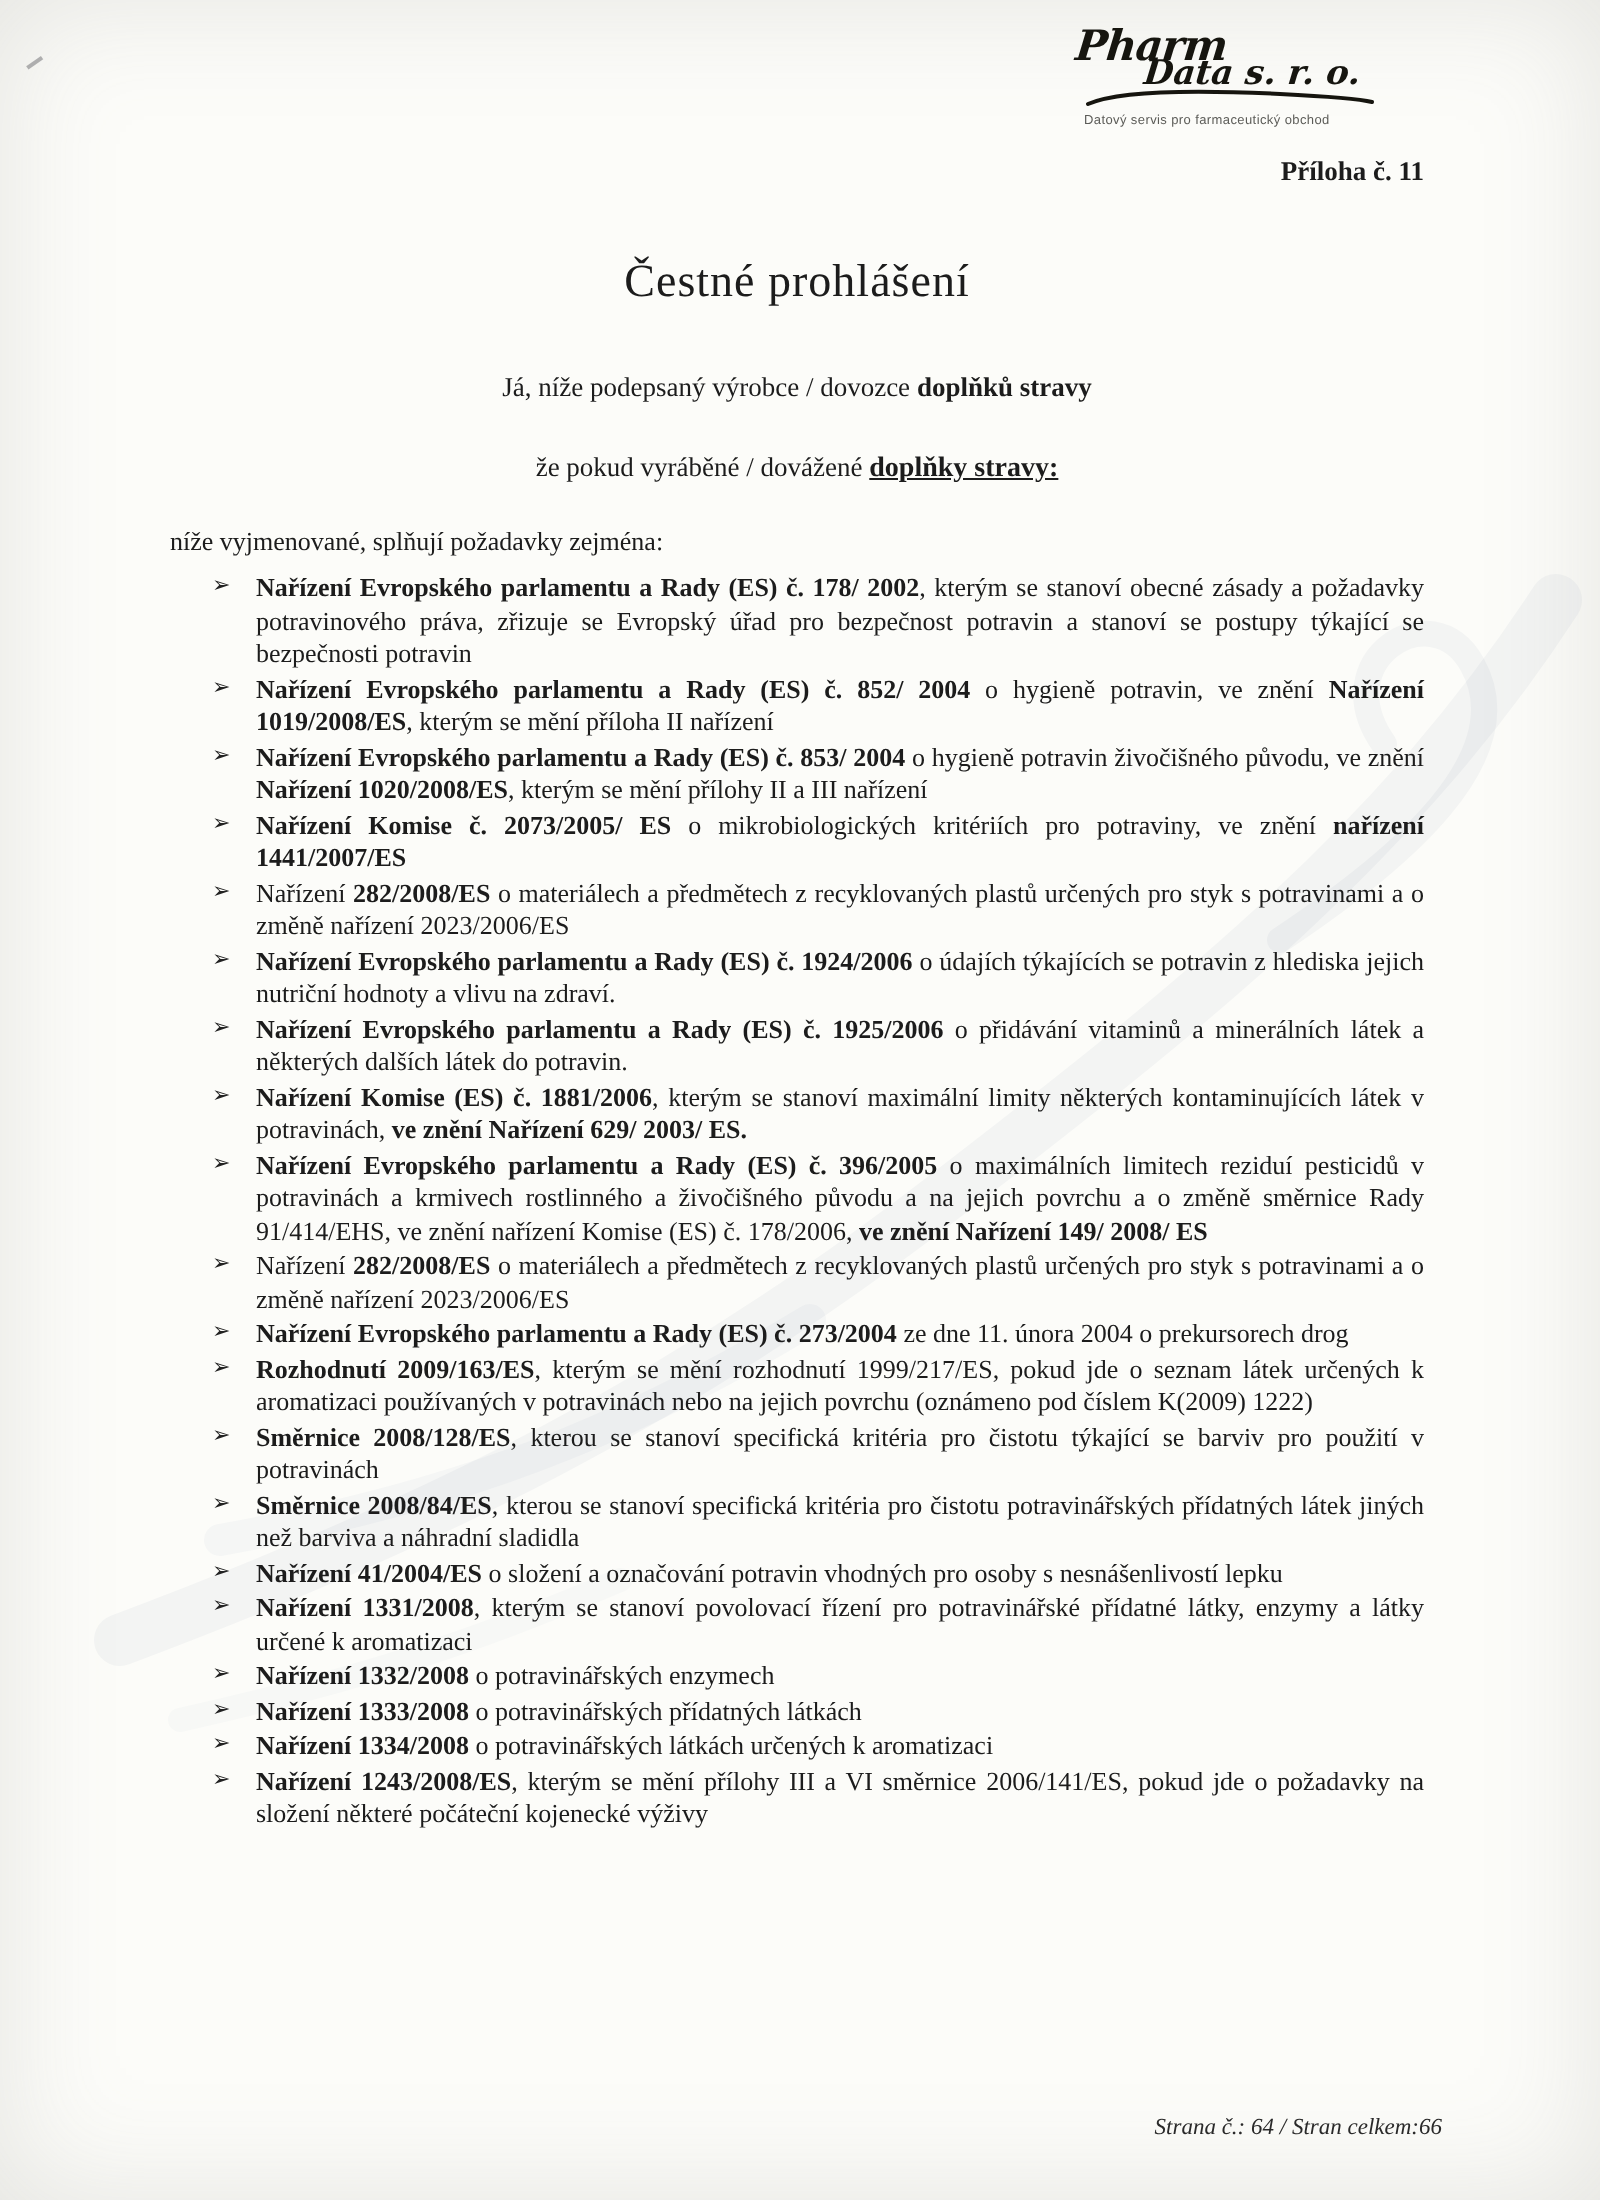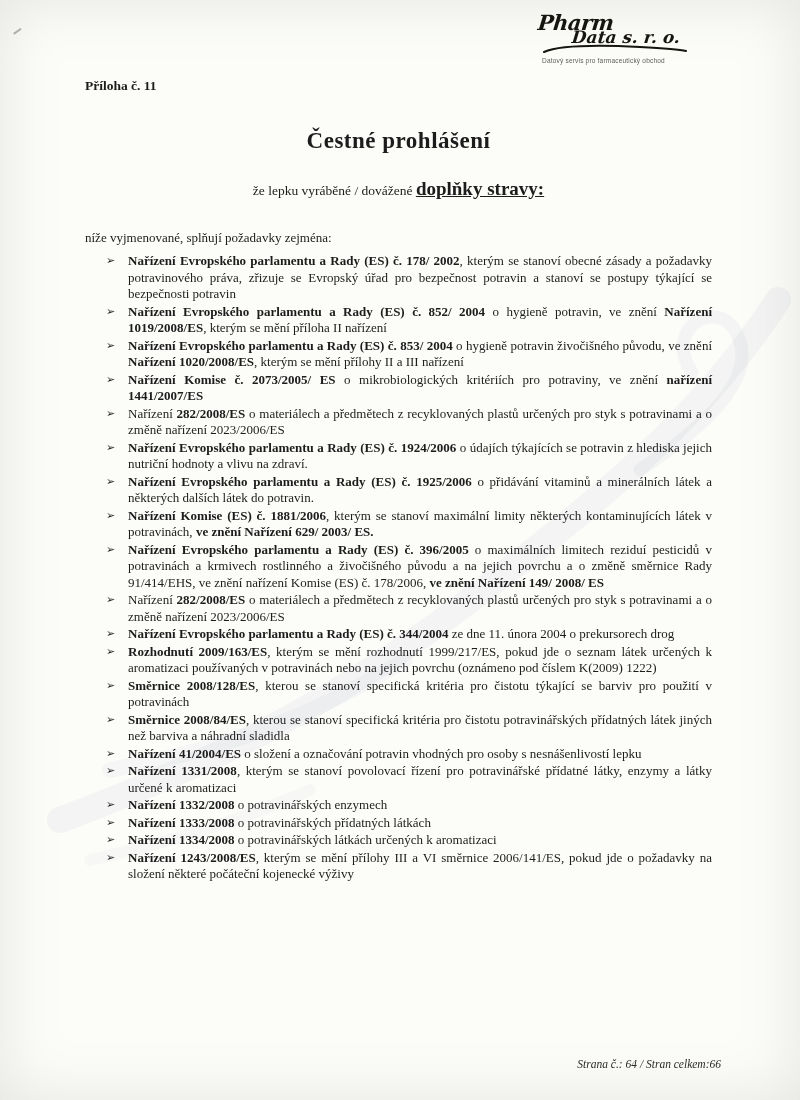--- a/index.html
+++ b/index.html
@@ -42,41 +42,41 @@
   }
   .logo-swoosh { display: block; margin: -3px 0 0 2px; }
   .logo-tagline {
     margin-top: 3px; margin-left: 4px;
     font-family: "Liberation Sans", sans-serif;
     font-size: 6.5px; color: #5c5c58; letter-spacing: 0.2px;
   }
   
   .content { position: relative; padding: 0 88px 0 85px; }
   .attachment {
-    padding-top: 78px; text-align: left;
+    padding-top: 78px; text-align: right;
     font-weight: bold; font-size: 13.5px;
   }
   .title {
     margin: 34px 0 0 0; text-align: center;
-    font-size: 23px; font-weight: bold; letter-spacing: 0.5px;
+    font-size: 23px; font-weight: normal; letter-spacing: 0.5px;
   }
   .intro { margin: 0; text-align: center; font-size: 13.5px; }
   .intro-1 { margin-top: 32px; }
   .declare {
     margin-top: 24px; text-align: center;
     font-weight: bold; font-size: 14px; letter-spacing: 2px;
   }
   .intro-2 { margin-top: 24px; }
   .b { font-weight: bold; }
   .big-underline {
-    font-weight: bold; font-size: 19px;
+    font-weight: bold; font-size: 14px;
     text-decoration: underline;
     text-align: center;
   }
-  .lead { margin: 30px 0 0 0; font-size: 13px; }
+  .lead { margin: 20px 0 0 0; font-size: 13px; }
   
   .reg-list { list-style: none; margin: 7px 0 0 20px; padding: 0; }
   .reg-item {
     position: relative; padding-left: 23px;
     text-align: justify; font-size: 13px; line-height: 1.27;
     margin-bottom: 1px;
   }
   .reg-item .bullet {
     position: absolute; left: 1px; top: 1px;
     font-size: 11px; color: #222;
@@ -110,38 +110,39 @@
     </svg>
     <div class="logo-tagline">Datový servis pro farmaceutický obchod</div>
   </div>
 
   <div class="content">
 
     <div class="attachment">Příloha č. 11</div>
 
     <h1 class="title">Čestné prohlášení</h1>
 
+    <p class="intro intro-1"><span>Já, níže podepsaný výrobce / dovozce </span><span class="b">doplňků stravy</span></p>
 
 
-    <p class="intro intro-2"><span>že lepku vyráběné / dovážené </span><span class="big-underline">doplňky stravy:</span></p>
+    <p class="intro intro-2"><span>že pokud vyráběné / dovážené </span><span class="big-underline">doplňky stravy:</span></p>
 
     <p class="lead">níže vyjmenované, splňují požadavky zejména:</p>
 
     <ul class="reg-list">
         <li class="reg-item"><span class="bullet">➢</span><span class="itext"><span class="b">Nařízení Evropského parlamentu a Rady (ES) č. 178/ 2002</span><span>, kterým se stanoví obecné zásady a požadavky potravinového práva, zřizuje se Evropský úřad pro bezpečnost potravin a stanoví se postupy týkající se bezpečnosti potravin</span></span></li>
         <li class="reg-item"><span class="bullet">➢</span><span class="itext"><span class="b">Nařízení Evropského parlamentu a Rady (ES) č. 852/ 2004</span><span> o hygieně potravin, ve znění </span><span class="b">Nařízení 1019/2008/ES</span><span>, kterým se mění příloha II nařízení</span></span></li>
         <li class="reg-item"><span class="bullet">➢</span><span class="itext"><span class="b">Nařízení Evropského parlamentu a Rady (ES) č. 853/ 2004</span><span> o hygieně potravin živočišného původu, ve znění </span><span class="b">Nařízení 1020/2008/ES</span><span>, kterým se mění přílohy II a III nařízení</span></span></li>
         <li class="reg-item"><span class="bullet">➢</span><span class="itext"><span class="b">Nařízení Komise č. 2073/2005/ ES</span><span> o mikrobiologických kritériích pro potraviny, ve znění </span><span class="b">nařízení 1441/2007/ES</span></span></li>
         <li class="reg-item"><span class="bullet">➢</span><span class="itext"><span>Nařízení </span><span class="b">282/2008/ES</span><span> o materiálech a předmětech z recyklovaných plastů určených pro styk s potravinami a o změně nařízení 2023/2006/ES</span></span></li>
         <li class="reg-item"><span class="bullet">➢</span><span class="itext"><span class="b">Nařízení Evropského parlamentu a Rady (ES) č. 1924/2006</span><span>  o údajích týkajících se potravin z hlediska jejich nutriční hodnoty a vlivu na zdraví.</span></span></li>
         <li class="reg-item"><span class="bullet">➢</span><span class="itext"><span class="b">Nařízení Evropského parlamentu a Rady (ES) č. 1925/2006</span><span>  o přidávání vitaminů a minerálních látek a některých dalších látek do potravin.</span></span></li>
         <li class="reg-item"><span class="bullet">➢</span><span class="itext"><span class="b">Nařízení Komise (ES) č. 1881/2006</span><span>, kterým se stanoví maximální limity některých kontaminujících látek v potravinách, </span><span class="b">ve znění Nařízení 629/ 2003/ ES.</span></span></li>
         <li class="reg-item"><span class="bullet">➢</span><span class="itext"><span class="b">Nařízení Evropského parlamentu a Rady (ES) č. 396/2005</span><span> o maximálních limitech reziduí pesticidů v potravinách a krmivech rostlinného a živočišného původu a na jejich povrchu a o změně směrnice Rady 91/414/EHS, ve znění nařízení Komise (ES) č. 178/2006, </span><span class="b">ve znění Nařízení 149/ 2008/ ES</span></span></li>
         <li class="reg-item"><span class="bullet">➢</span><span class="itext"><span>Nařízení </span><span class="b">282/2008/ES</span><span> o materiálech a předmětech z recyklovaných plastů určených pro styk s potravinami a o změně nařízení 2023/2006/ES</span></span></li>
-        <li class="reg-item"><span class="bullet">➢</span><span class="itext"><span class="b">Nařízení Evropského parlamentu a Rady (ES) č. 344/2004</span><span> ze dne 11. února 2004 o prekursorech drog</span></span></li>
+        <li class="reg-item"><span class="bullet">➢</span><span class="itext"><span class="b">Nařízení Evropského parlamentu a Rady (ES) č. 273/2004</span><span> ze dne 11. února 2004 o prekursorech drog</span></span></li>
         <li class="reg-item"><span class="bullet">➢</span><span class="itext"><span class="b">Rozhodnutí 2009/163/ES</span><span>, kterým se mění rozhodnutí 1999/217/ES, pokud jde o seznam látek určených k aromatizaci používaných v potravinách nebo na jejich povrchu (oznámeno pod číslem K(2009) 1222)</span></span></li>
         <li class="reg-item"><span class="bullet">➢</span><span class="itext"><span class="b">Směrnice 2008/128/ES</span><span>, kterou se stanoví specifická kritéria pro čistotu týkající se barviv pro použití v potravinách</span></span></li>
         <li class="reg-item"><span class="bullet">➢</span><span class="itext"><span class="b">Směrnice 2008/84/ES</span><span>, kterou se stanoví specifická kritéria pro čistotu potravinářských přídatných látek jiných než barviva a náhradní sladidla</span></span></li>
         <li class="reg-item"><span class="bullet">➢</span><span class="itext"><span class="b">Nařízení 41/2004/ES</span><span> o složení a označování potravin vhodných pro osoby s nesnášenlivostí lepku</span></span></li>
         <li class="reg-item"><span class="bullet">➢</span><span class="itext"><span class="b">Nařízení 1331/2008</span><span>, kterým se stanoví povolovací řízení pro potravinářské přídatné látky, enzymy a látky určené k aromatizaci</span></span></li>
         <li class="reg-item"><span class="bullet">➢</span><span class="itext"><span class="b">Nařízení 1332/2008</span><span> o potravinářských enzymech</span></span></li>
         <li class="reg-item"><span class="bullet">➢</span><span class="itext"><span class="b">Nařízení 1333/2008</span><span> o potravinářských přídatných látkách</span></span></li>
         <li class="reg-item"><span class="bullet">➢</span><span class="itext"><span class="b">Nařízení 1334/2008</span><span> o potravinářských látkách určených k aromatizaci</span></span></li>
         <li class="reg-item"><span class="bullet">➢</span><span class="itext"><span class="b">Nařízení 1243/2008/ES</span><span>, kterým se mění přílohy III a VI směrnice 2006/141/ES, pokud jde o požadavky na složení některé počáteční kojenecké výživy</span></span></li>
       </ul>

